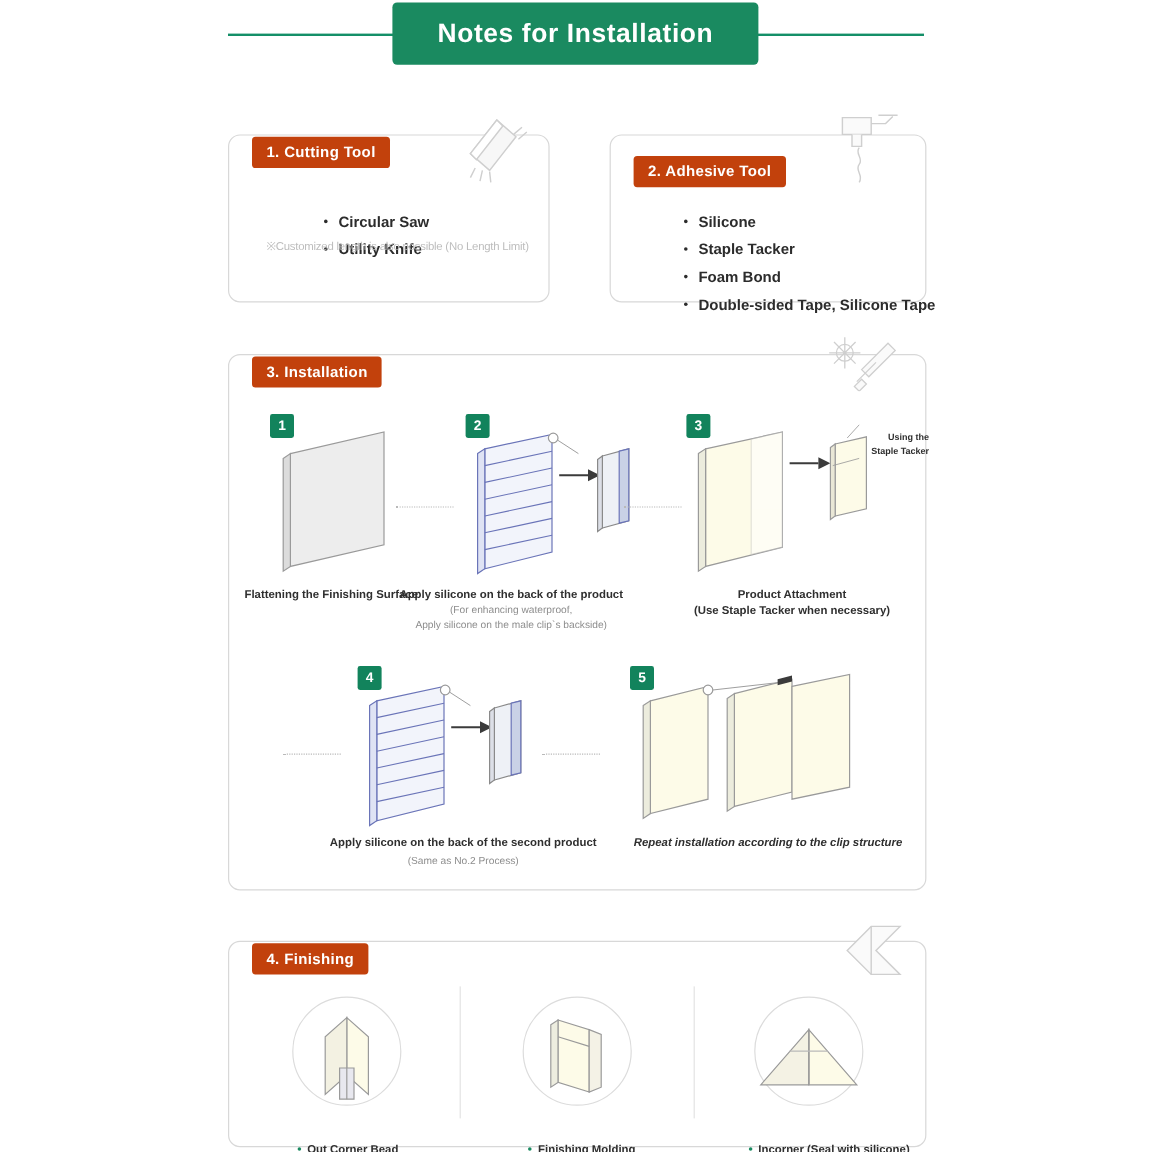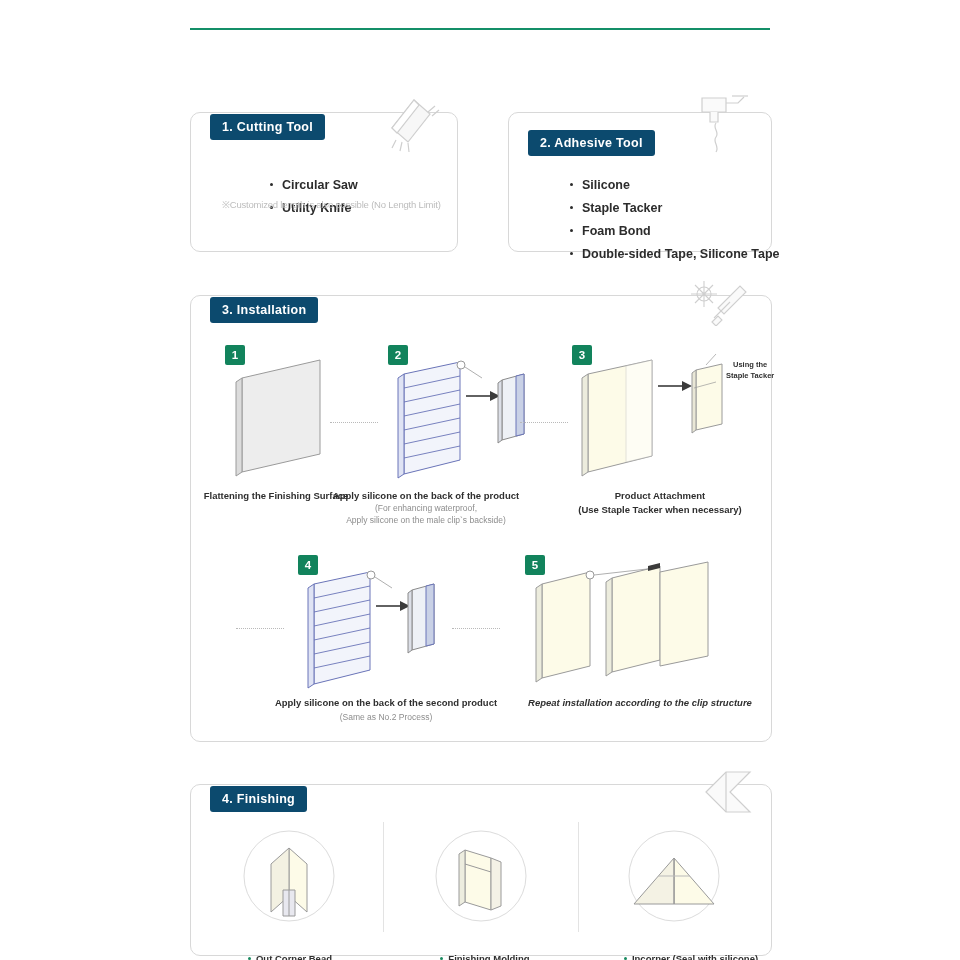--- a/index.html
+++ b/index.html
@@ -22,21 +22,21 @@
     position:absolute;left:327px;top:2px;width:305px;height:52px;
     background:#1a8a60;border-radius:4px;
     display:flex;align-items:center;justify-content:center;
     color:#ffffff;font-size:22px;font-weight:bold;letter-spacing:.5px;
   }
   
   .card{
     position:absolute;border:1px solid #d8d8d8;border-radius:10px;background:#fff;
   }
   .tag{
-    position:absolute;background:#0c4a6e;color:#fff;
+    position:absolute;background:#c2410c;color:#fff;
     font-size:12.5px;font-weight:bold;border-radius:3px;
     padding:6px 12px;letter-spacing:.3px;
   }
   .bullets{position:absolute;}
   .bullets li{
     list-style:none;font-size:12.5px;font-weight:bold;color:#2c2c2c;
     margin:0 0 9px 0;position:relative;padding-left:12px;
   }
   .bullets li:before{
     content:"";position:absolute;left:0;top:5px;width:3px;height:3px;border-radius:50%;
@@ -67,28 +67,29 @@
   }
   .fin-label .dot{
     display:inline-block;width:3px;height:3px;background:#1a8a60;border-radius:50%;
     vertical-align:middle;margin-right:5px;margin-bottom:2px;
   }
   .divider{position:absolute;width:1px;background:#e3e3e3;}
   svg{display:block;}
   .svg-abs{position:absolute;}
   .using-tacker{
     position:absolute;font-size:7.5px;font-weight:bold;color:#2f2f2f;line-height:1.4;
-    text-align:center;
+    text-align:right;
   }
 </style>
 </head>
 <body>
 
 <div class="header">
   <div class="rule"></div>
+  <div class="title">Notes for Installation</div>
 </div>
 
 <div class="card" style="left:190px;top:112px;width:266px;height:138px;">
 </div>
 <div class="tag" style="left:210px;top:114px;">1. Cutting Tool</div>
 
 <div class="svg-abs" style="left:378px;top:96px;">
   <svg width="72" height="64" viewBox="0 0 72 64">
     <g stroke="#cfcfcf" stroke-width="1.2" fill="none">
       <path d="M36 4 L52 18 L30 46 L14 32 Z" fill="#f7f7f7"></path>

